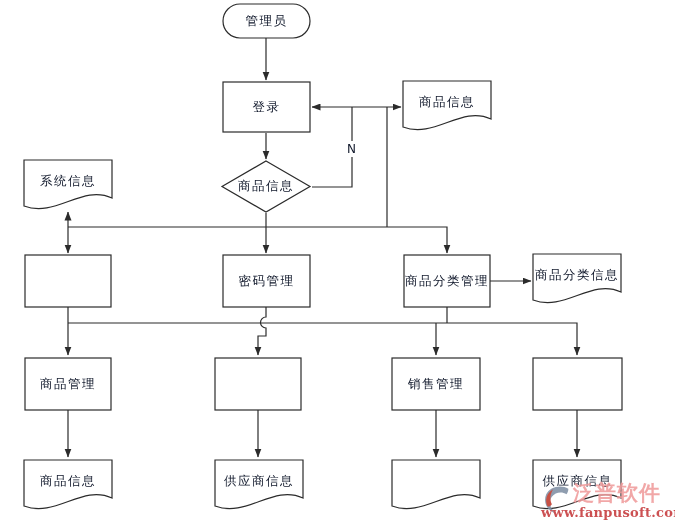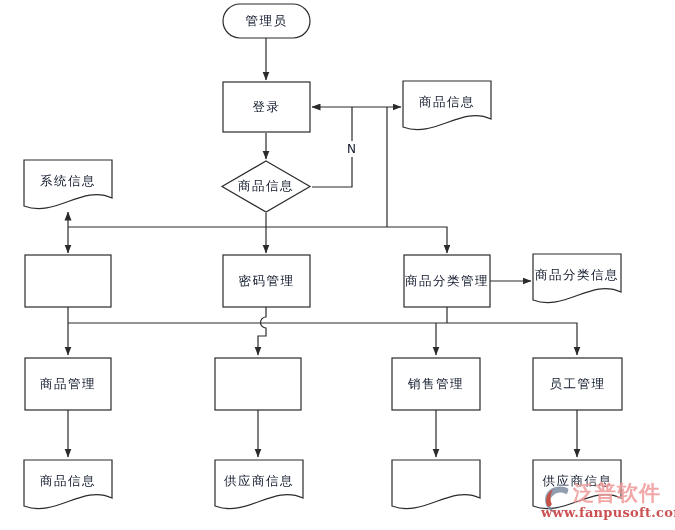--- a/index.html
+++ b/index.html
@@ -88,21 +88,20 @@
   <div class="lbl" style="left:223px;top:82px;width:87px;height:50px">登录</div>
   <div class="lbl" style="left:403px;top:83px;width:88px;height:38px">商品信息</div>
   <div class="lbl" style="left:222px;top:161px;width:88px;height:51px">商品信息</div>
   <div class="lbl n" style="left:344px;top:141px;width:15px;height:16px">N</div>
   <div class="lbl" style="left:24px;top:162px;width:88px;height:38px">系统信息</div>
   <div class="lbl" style="left:223px;top:255px;width:87px;height:52px">密码管理</div>
   <div class="lbl" style="left:404px;top:255px;width:86px;height:52px">商品分类管理</div>
   <div class="lbl" style="left:533px;top:256px;width:88px;height:38px">商品分类信息</div>
   <div class="lbl" style="left:25px;top:358px;width:86px;height:52px">商品管理</div>
   <div class="lbl" style="left:392px;top:358px;width:88px;height:52px">销售管理</div>
-  <div class="lbl" style="left:533px;top:358px;width:89px;height:52px">员工管理</div>
   <div class="lbl" style="left:24px;top:462px;width:88px;height:38px">商品信息</div>
   <div class="lbl" style="left:215px;top:462px;width:88px;height:38px">供应商信息</div>
   <div class="lbl" style="left:533px;top:462px;width:89px;height:38px">供应商信息</div>
 
   <div class="watermark">
     <svg class="wm-icon" viewBox="0 0 34 34">
       <path d="M28,5 C20,0 8,3 4.5,11 C1,19 5,28 14,31 C8,25 7,18 10.5,13.5 C14,9 21,7.5 26,11 C27.5,9 28,7 28,5 Z" fill="#8090a5"></path>
       <path d="M6,24 C2.5,17 5,9 12,5.5 C8.5,10.5 8,16.5 10.5,21.5 C9,23.5 7.5,24 6,24 Z" fill="#c0392b"></path>
     </svg>
     <div class="wm-brand">泛普软件</div>

